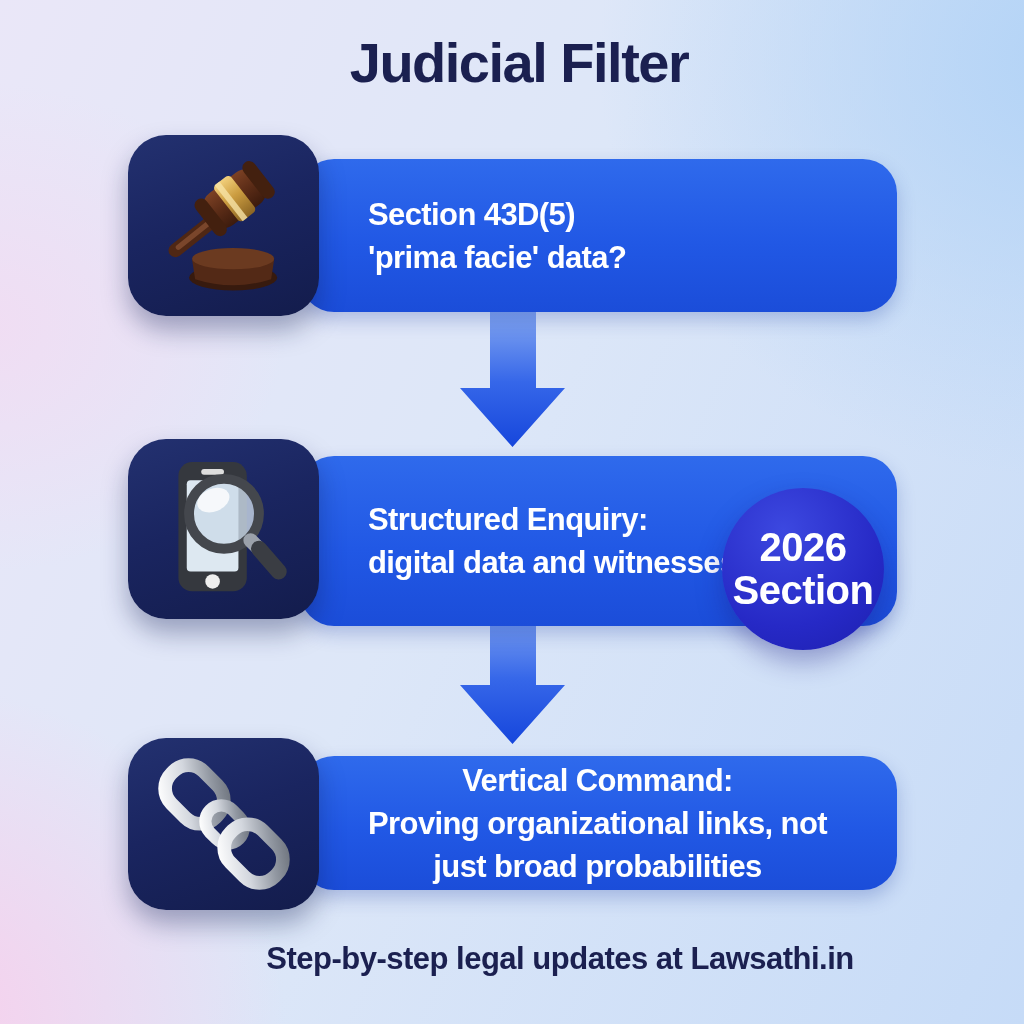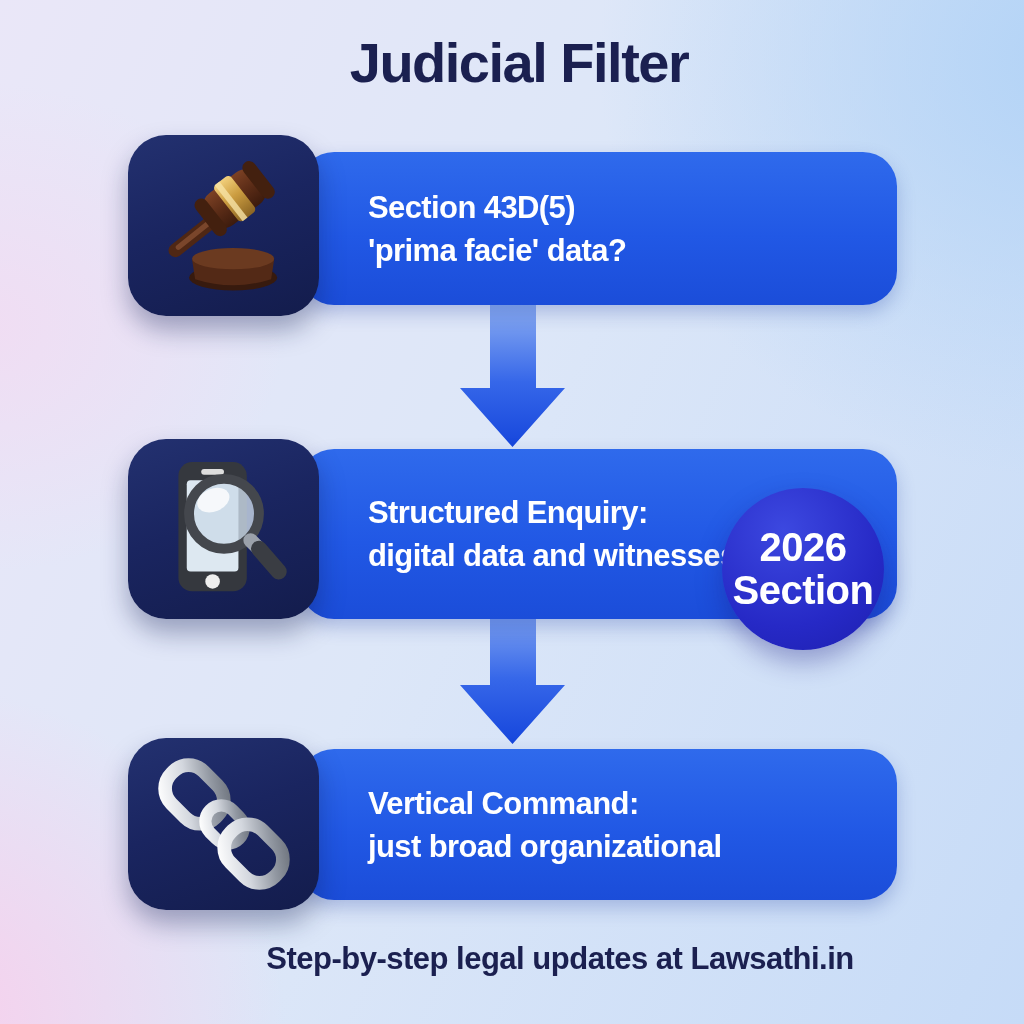--- a/index.html
+++ b/index.html
@@ -15,24 +15,25 @@
   .title{
     position:absolute;top:30px;left:0;width:1024px;margin:0;
     text-align:center;font-size:56px;font-weight:bold;letter-spacing:-1.5px;
     color:#1b2050;
     padding-left:7px;
   }
   .bar{
     position:absolute;left:300px;width:597px;border-radius:34px;z-index:2;
     background:linear-gradient(180deg,#2f6aec 0%, #2158e5 55%, #1b4dd9 100%);
     box-shadow:0 8px 18px rgba(25,55,160,0.25);
+    margin-top:7px;
   }
   .bar1{top:152px;height:153px;}
   .bar2{top:449px;height:170px;}
-  .bar3{top:749px;height:151px;}
+  .bar3{top:749px;height:134px;text-align:center;}
   .bar-text{
     position:absolute;left:68px;top:50%;transform:translateY(-50%);
     color:#ffffff;font-size:31px;font-weight:bold;letter-spacing:-0.6px;
     line-height:43px;white-space:nowrap;
   }
   .bar-text .line{display:block;}
   .tile{
     position:absolute;left:128px;width:191px;border-radius:38px;z-index:3;
     background:linear-gradient(160deg,#233170 0%, #1a2560 45%, #131c4c 100%);
     box-shadow:0 14px 26px rgba(15,25,80,0.35);
@@ -143,21 +144,22 @@
         <stop offset="0.55" stop-color="#3667e9"></stop>
         <stop offset="1" stop-color="#1646dc"></stop>
       </linearGradient>
     </defs>
     <path d="M35 0 L81 0 L81 86 L110 86 L57.5 145 L5 86 L35 86 Z" fill="url(#ar2)"></path>
   </svg>
 
   <div class="bar bar3">
     <div class="bar-text">
       <span class="line">Vertical Command:</span>
-      <span class="line">just broad organizational</span>
+      <span class="line">Proving organizational links, not</span>
+      <span class="line">just broad probabilities</span>
     </div>
   </div>
   <div class="tile tile3">
     <svg viewBox="0 0 100 100" aria-hidden="true">
       <defs>
         <linearGradient id="silv" x1="0" y1="0" x2="1" y2="1">
           <stop offset="0" stop-color="#ffffff"></stop>
           <stop offset="0.4" stop-color="#d3d7de"></stop>
           <stop offset="0.75" stop-color="#9298a2"></stop>
           <stop offset="1" stop-color="#6e747e"></stop>

